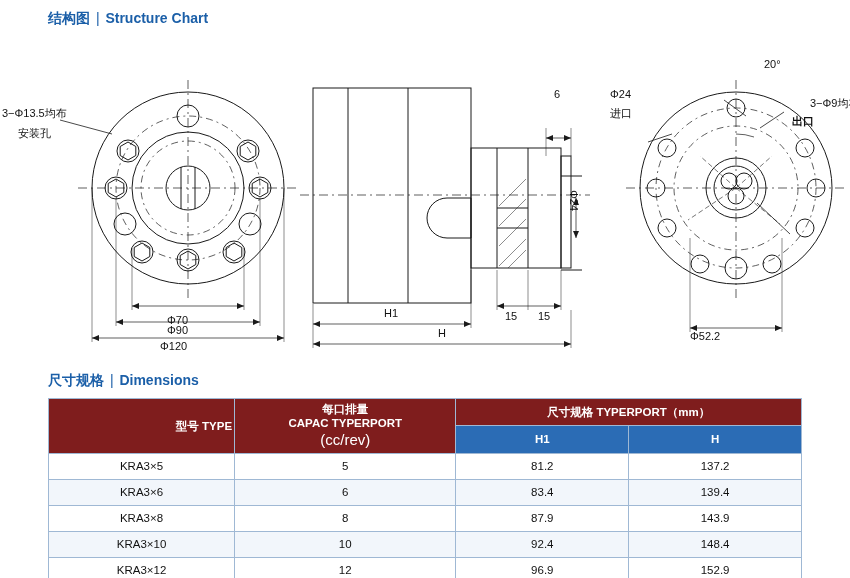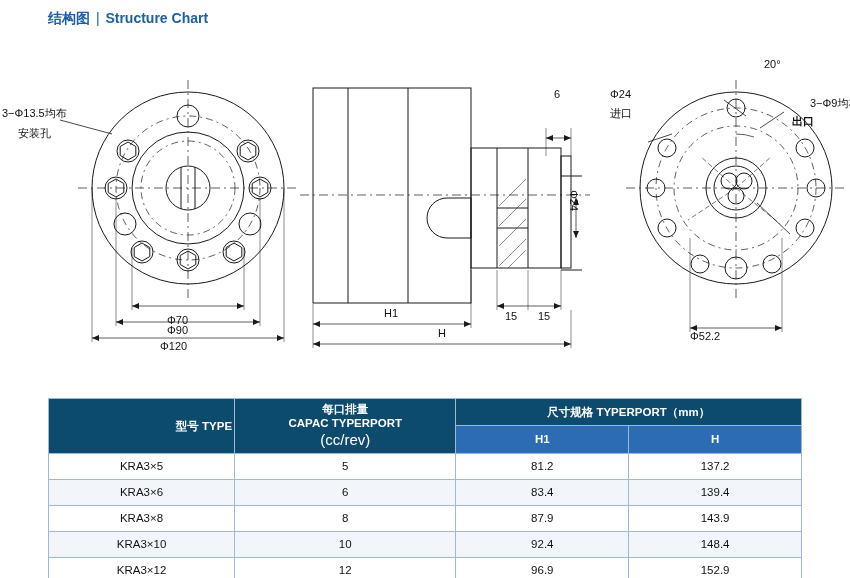--- a/index.html
+++ b/index.html
@@ -64,21 +64,21 @@
     border-collapse: collapse;
     width: 754px;
     font-size: 11.5px;
   }
   table.dims th, table.dims td {
     border: 1px solid #9fb8d4;
     text-align: center;
     vertical-align: middle;
   }
   table.dims thead th {
-    background: #0c4a6e;
+    background: #7f1d1d;
     color: #ffffff;
     font-weight: bold;
     line-height: 1.25;
     padding: 3px 2px;
   }
   table.dims thead th.sub {
     background: #2b6cb5;
     padding: 3px 2px;
   }
   table.dims tbody td {
@@ -309,20 +309,25 @@
     <div class="lbl" style="left:538px; top:272px;">15</div>
 
     <div class="lbl" style="left:764px; top:20px;">20°</div>
     <div class="lbl" style="left:610px; top:50px;">Φ24</div>
     <div class="lbl" style="left:610px; top:68px;">进口</div>
     <div class="lbl" style="left:776px; top:58px;margin-left:34px;">3−Φ9均布</div>
     <div class="lbl" style="left:792px; top:76px;font-weight:bold;">出口</div>
     <div class="lbl" style="left:662px; top:292px;margin-left:28px;">Φ52.2</div>
   </div>
 
+  <div class="section-head" id="head-dimensions">
+    <span class="cn">尺寸规格</span>
+    <span class="bar">|</span>
+    <span class="en">Dimensions</span>
+  </div>
 
   <div class="table-wrap">
     <table class="dims">
       <thead>
         <tr>
           <th rowspan="2" style="width:186px;text-align:right;">
             <span>型号</span>
             <span>TYPE</span>
           </th>
           <th rowspan="2" style="width:222px;">

